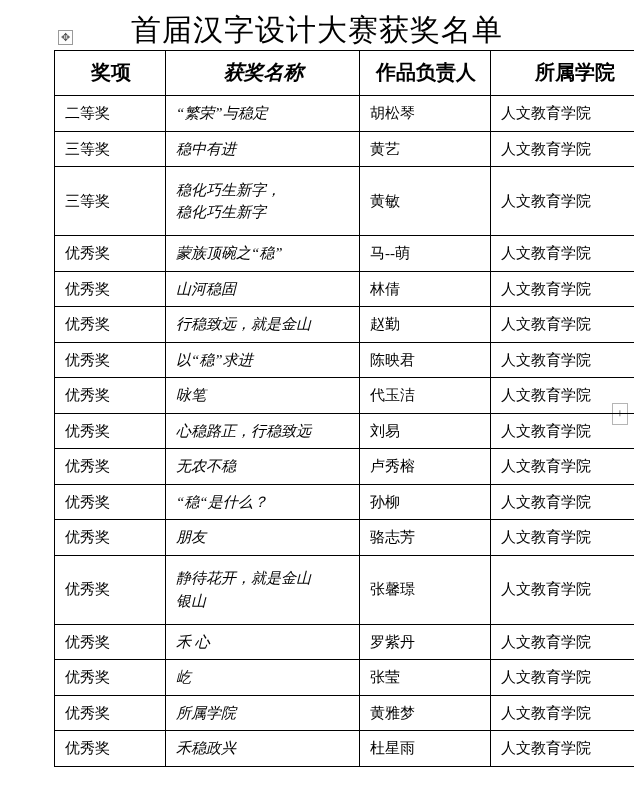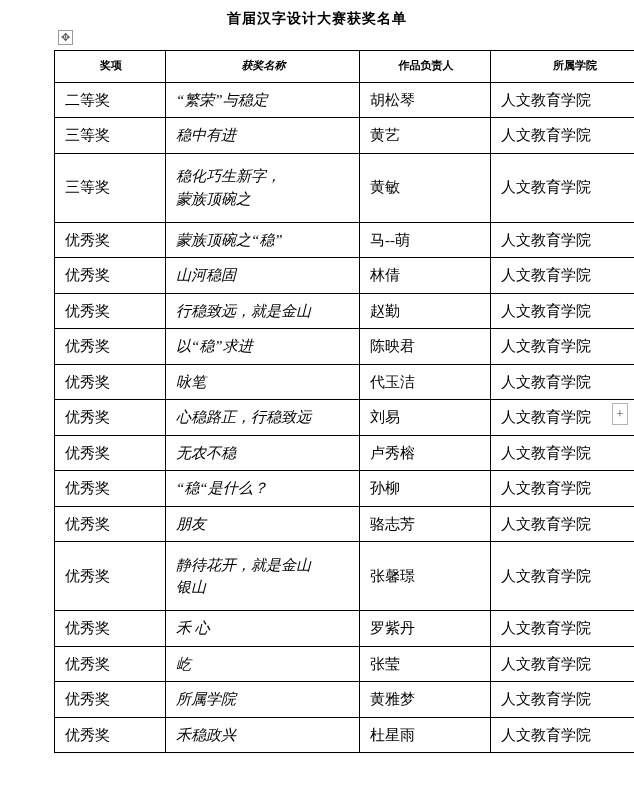--- a/index.html
+++ b/index.html
@@ -16,22 +16,22 @@
     overflow: hidden;
   }
   .page {
     position: relative;
     width: 634px;
     height: 803px;
     box-sizing: border-box;
   }
   .doc-title {
     text-align: center;
-    font-size: 14px;
-    font-weight: bold;
+    font-size: 30px;
+    font-weight: normal;
     letter-spacing: 1px;
     padding-top: 10px;
     padding-bottom: 6px;
     font-family: "Liberation Serif", "DejaVu Serif", serif;
   }
   
   .move-handle {
     position: absolute;
     left: 58px;
     top: 30px;
@@ -77,21 +77,21 @@
   table.award-table td {
     border: 1px solid #000000;
     font-size: 15px;
     padding: 6px 8px 6px 10px;
     vertical-align: middle;
     line-height: 1.5;
     font-family: "Liberation Serif", "DejaVu Serif", serif;
   }
   table.award-table th {
     font-weight: bold;
-    font-size: 11px;
+    font-size: 20px;
     padding-bottom: 8px;
   }
   table.award-table th.c0, table.award-table td.c0 { width: 92px; }
   table.award-table th.c1, table.award-table td.c1 { width: 175px; font-style: italic; }
   table.award-table th.c2, table.award-table td.c2 { width: 112px; }
   table.award-table th.c3, table.award-table td.c3 { width: 148px; }
   .hdr-award { text-align: center; }
   td.tall { height: 56px; }
   .line2 { display: block; }
 </style>
@@ -126,21 +126,21 @@
         <tr>
           <td class="c0">三等奖</td>
           <td class="c1">稳中有进</td>
           <td class="c2">黄艺</td>
           <td class="c3">人文教育学院</td>
         </tr>
         <tr>
           <td class="c0 tall">三等奖</td>
           <td class="c1 tall">
             <span class="line2">稳化巧生新字，</span>
-            <span class="line2">蒙族顶碗之</span>
+            <span class="line2">稳化巧生新字</span>
           </td>
           <td class="c2 tall">黄敏</td>
           <td class="c3 tall">人文教育学院</td>
         </tr>
         <tr>
           <td class="c0">优秀奖</td>
           <td class="c1">蒙族顶碗之“稳”</td>
           <td class="c2">马--萌</td>
           <td class="c3">人文教育学院</td>
         </tr>

